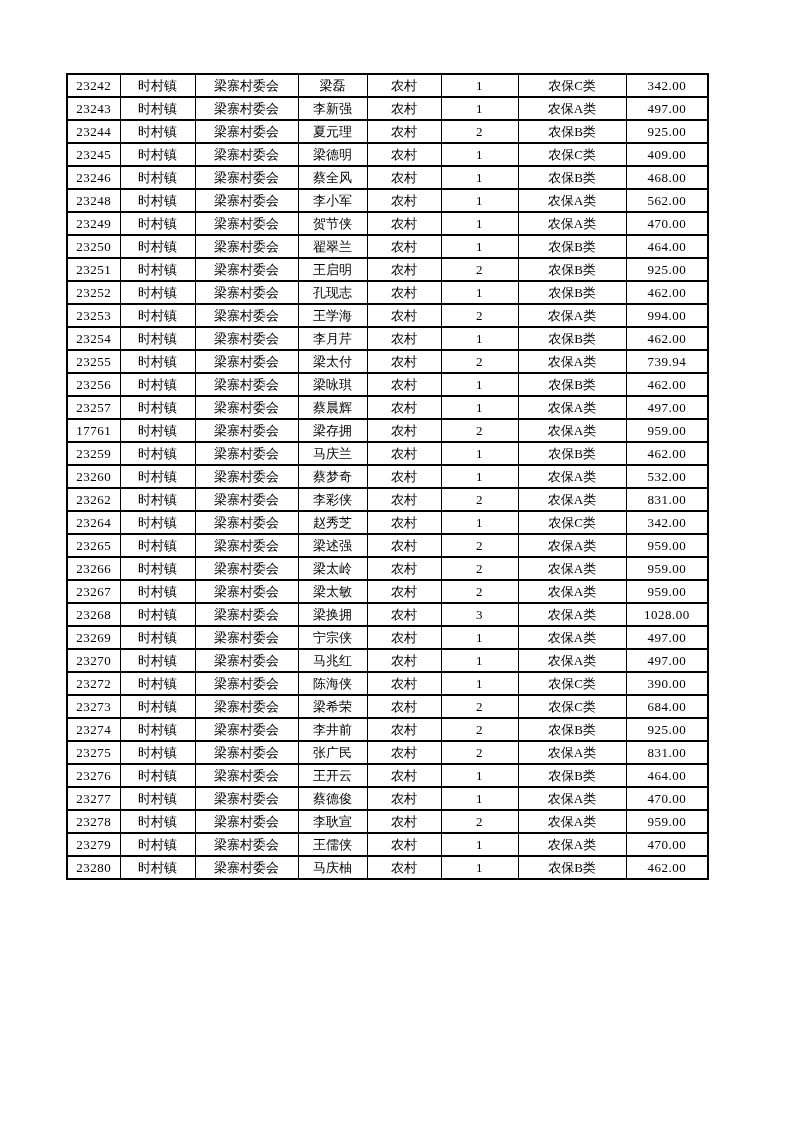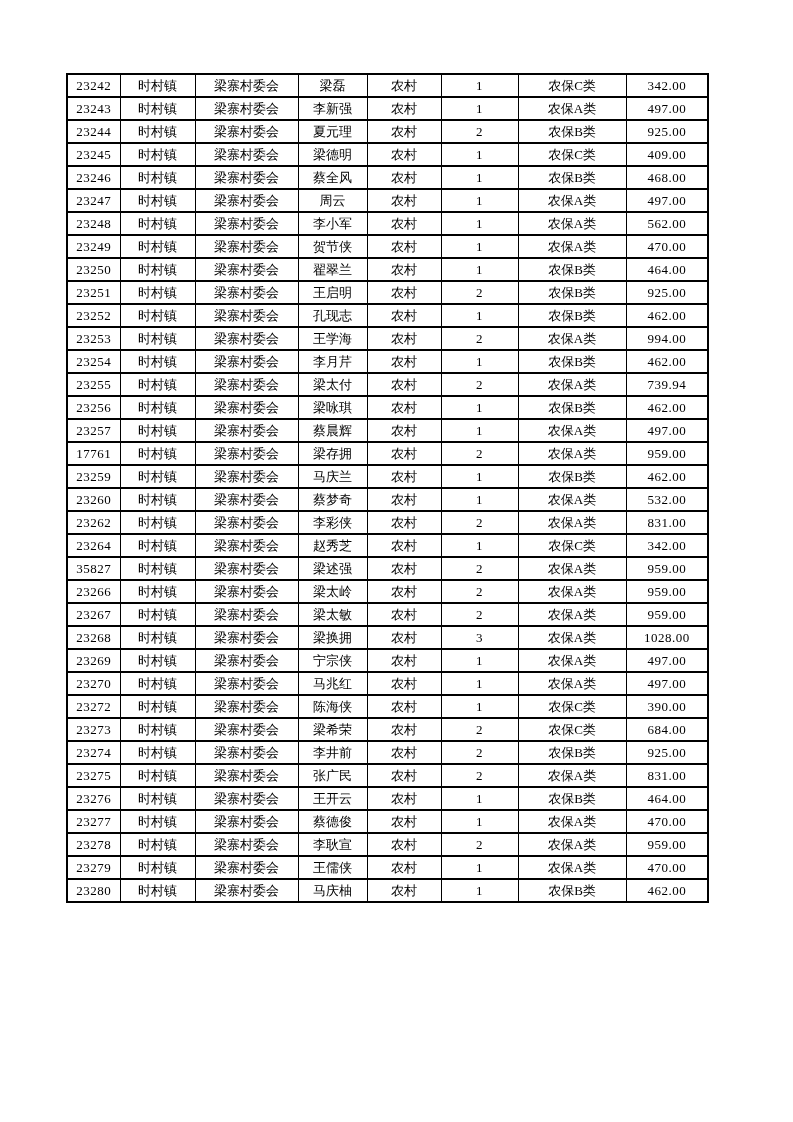--- a/index.html
+++ b/index.html
@@ -116,30 +116,20 @@
           <td class="num">23246</td>
           <td>时村镇</td>
           <td>梁寨村委会</td>
           <td>蔡全风</td>
           <td>农村</td>
           <td class="num">1</td>
           <td>农保B类</td>
           <td class="num">468.00</td>
         </tr>
           <tr>
-          <td class="num">23247</td>
-          <td>时村镇</td>
-          <td>梁寨村委会</td>
-          <td>周云</td>
-          <td>农村</td>
-          <td class="num">1</td>
-          <td>农保A类</td>
-          <td class="num">497.00</td>
-        </tr>
-          <tr>
           <td class="num">23248</td>
           <td>时村镇</td>
           <td>梁寨村委会</td>
           <td>李小军</td>
           <td>农村</td>
           <td class="num">1</td>
           <td>农保A类</td>
           <td class="num">562.00</td>
         </tr>
           <tr>
@@ -276,21 +266,21 @@
           <td class="num">23264</td>
           <td>时村镇</td>
           <td>梁寨村委会</td>
           <td>赵秀芝</td>
           <td>农村</td>
           <td class="num">1</td>
           <td>农保C类</td>
           <td class="num">342.00</td>
         </tr>
           <tr>
-          <td class="num">35827</td>
+          <td class="num">23265</td>
           <td>时村镇</td>
           <td>梁寨村委会</td>
           <td>梁述强</td>
           <td>农村</td>
           <td class="num">2</td>
           <td>农保A类</td>
           <td class="num">959.00</td>
         </tr>
           <tr>
           <td class="num">23266</td>

